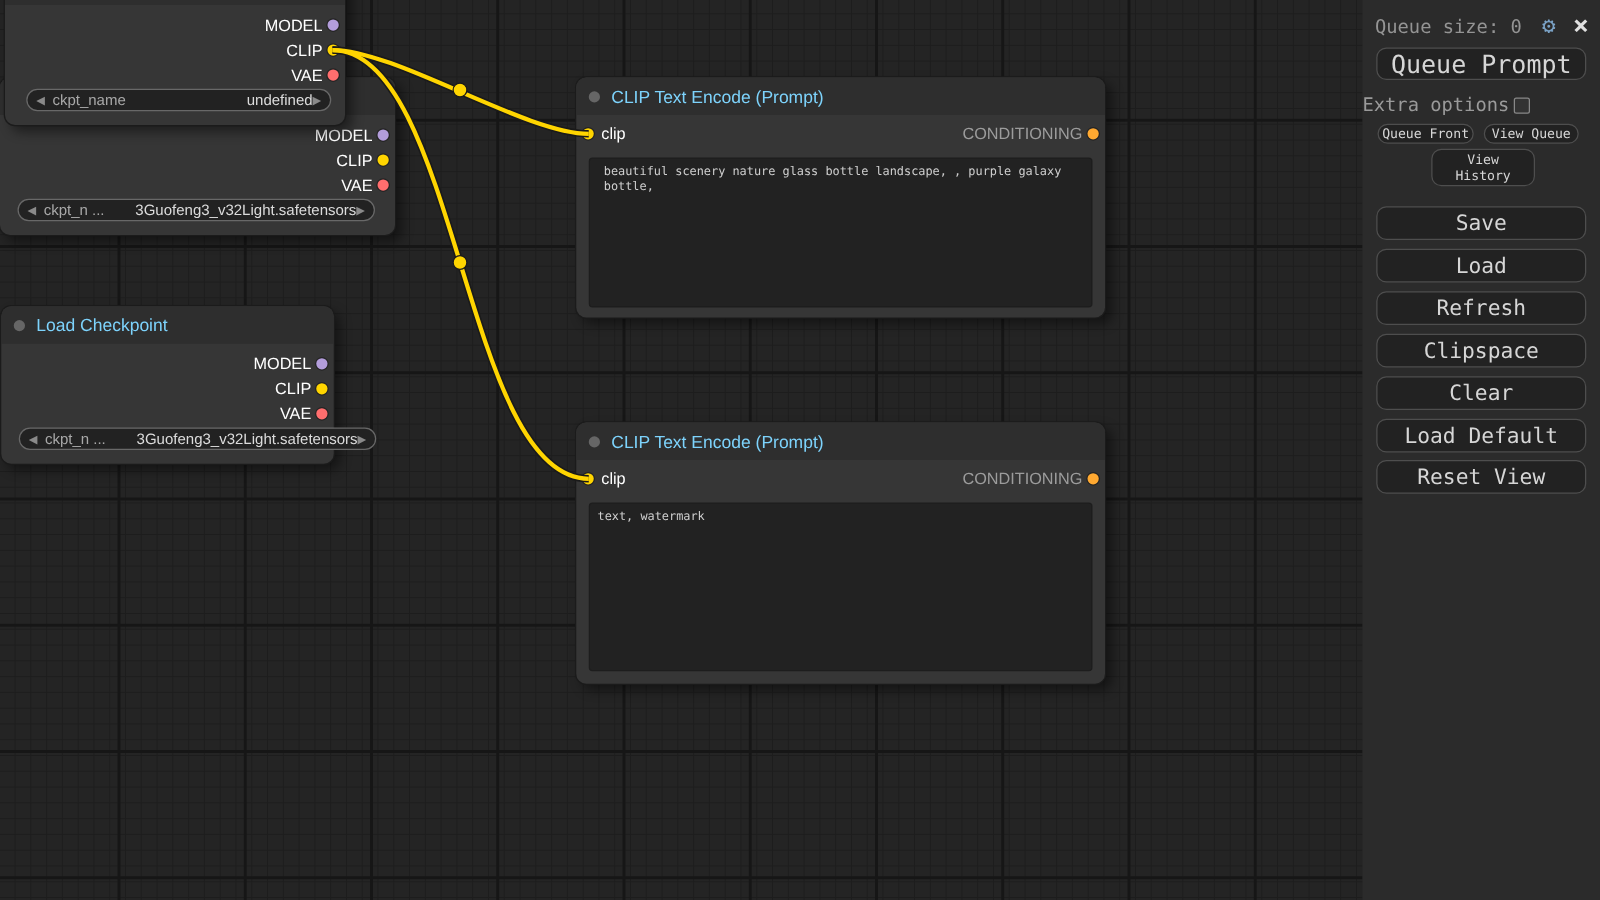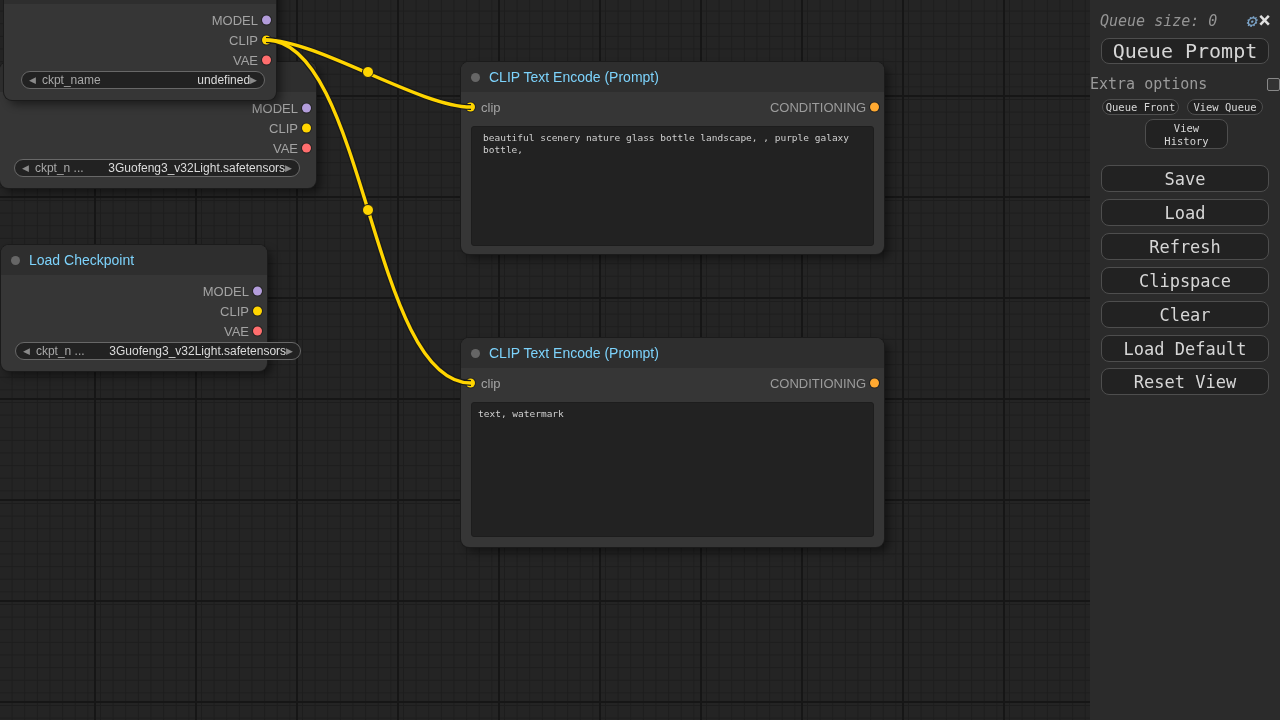--- a/index.html
+++ b/index.html
@@ -26,21 +26,21 @@
   }
   .node-title {
     height:30px; background:#2e2e2e; border-radius:8px 8px 0 0;
     display:flex; align-items:center; gap:9px; padding:0 10px;
     color:#7dd3fc; font-size:14px; white-space:nowrap; overflow:hidden;
   }
   .tdot { width:9px; height:9px; border-radius:50%; background:#666; flex:0 0 auto; }
 
   .slot-row { position:absolute; height:20px; left:0; right:0; }
   .slot-label { position:absolute; top:50%; transform:translateY(-50%);
-                font-size:13px; color:#a3a3a3; white-space:nowrap; }
+                font-size:13px; color:#ffffff; white-space:nowrap; }
   .slot-label.out { right:18px; }
   .slot-label.in  { left:20px; }
   .dot { position:absolute; top:50%; width:9px; height:9px; border-radius:50%;
          transform:translateY(-50%); box-shadow:0 0 0 1px rgba(0,0,0,.35); }
   .dot.out { right:5px; }
   .dot.in  { left:5px; }
 
   .widget {
     position:absolute; height:18px; background:#222; border:1px solid #686868;
     border-radius:9px; display:flex; align-items:center; color:#a8a8a8;
@@ -58,34 +58,34 @@
   }
 
   #wires { position:absolute; left:0; top:0; width:1090px; height:720px;
            pointer-events:none; z-index:50; }
 
   
   #menu {
     position:absolute; left:1090px; top:0; width:190px; height:720px;
     background:#2b2b2b; font-family:"DejaVu Sans Mono", monospace; color:#d6d6d6;
   }
-  .menu-head { display:flex; align-items:center; padding:10px 9px 4px 10px; gap:0;font-style:italic; }
+  .menu-head { display:flex; align-items:center; padding:10px 9px 4px 10px; gap:12px; }
   .qsize { color:#949494; font-size:15px; flex:1 1 auto; }
   .gear { color:#7ba3c7; font-size:18px; cursor:pointer; line-height:1; }
   .closex { color:#e0e0e0; font-size:21px; font-weight:bold; cursor:pointer;
             line-height:1; margin-left:2px; }
   .btn {
     background:#222; border:1px solid #4e4e4e; border-radius:8px; color:#d6d6d6;
     font-family:"DejaVu Sans Mono", monospace; cursor:pointer; display:block;
     text-align:center;
   }
   #queue-prompt { position:absolute; left:11px; top:38px; width:168px; height:26px;
                   font-size:20px; }
   .extra-row { position:absolute; left:0; top:75px; width:190px; height:18px;
-               display:flex; align-items:center; justify-content:space-between; gap:4px; }
+               display:flex; align-items:center; justify-content:flex-start; gap:4px; }
   .extra-label { color:#9a9a9a; font-size:15px; }
   .checkbox { width:13px; height:13px; background:#333; border:1px solid #888;
               border-radius:2px; cursor:pointer; }
   #queue-front { position:absolute; left:12px;  top:99px; width:77px; height:16px;
                  font-size:10.5px; border-radius:8px; }
   #view-queue  { position:absolute; left:97px;  top:99px; width:76px; height:16px;
                  font-size:10.5px; border-radius:8px; }
   #view-history{ position:absolute; left:55px; top:119px; width:83px; height:30px;
                  font-size:10.5px; line-height:13px; padding-top:2px; }
   .action { position:absolute; left:11px; width:168px; height:27px; font-size:17px; }

